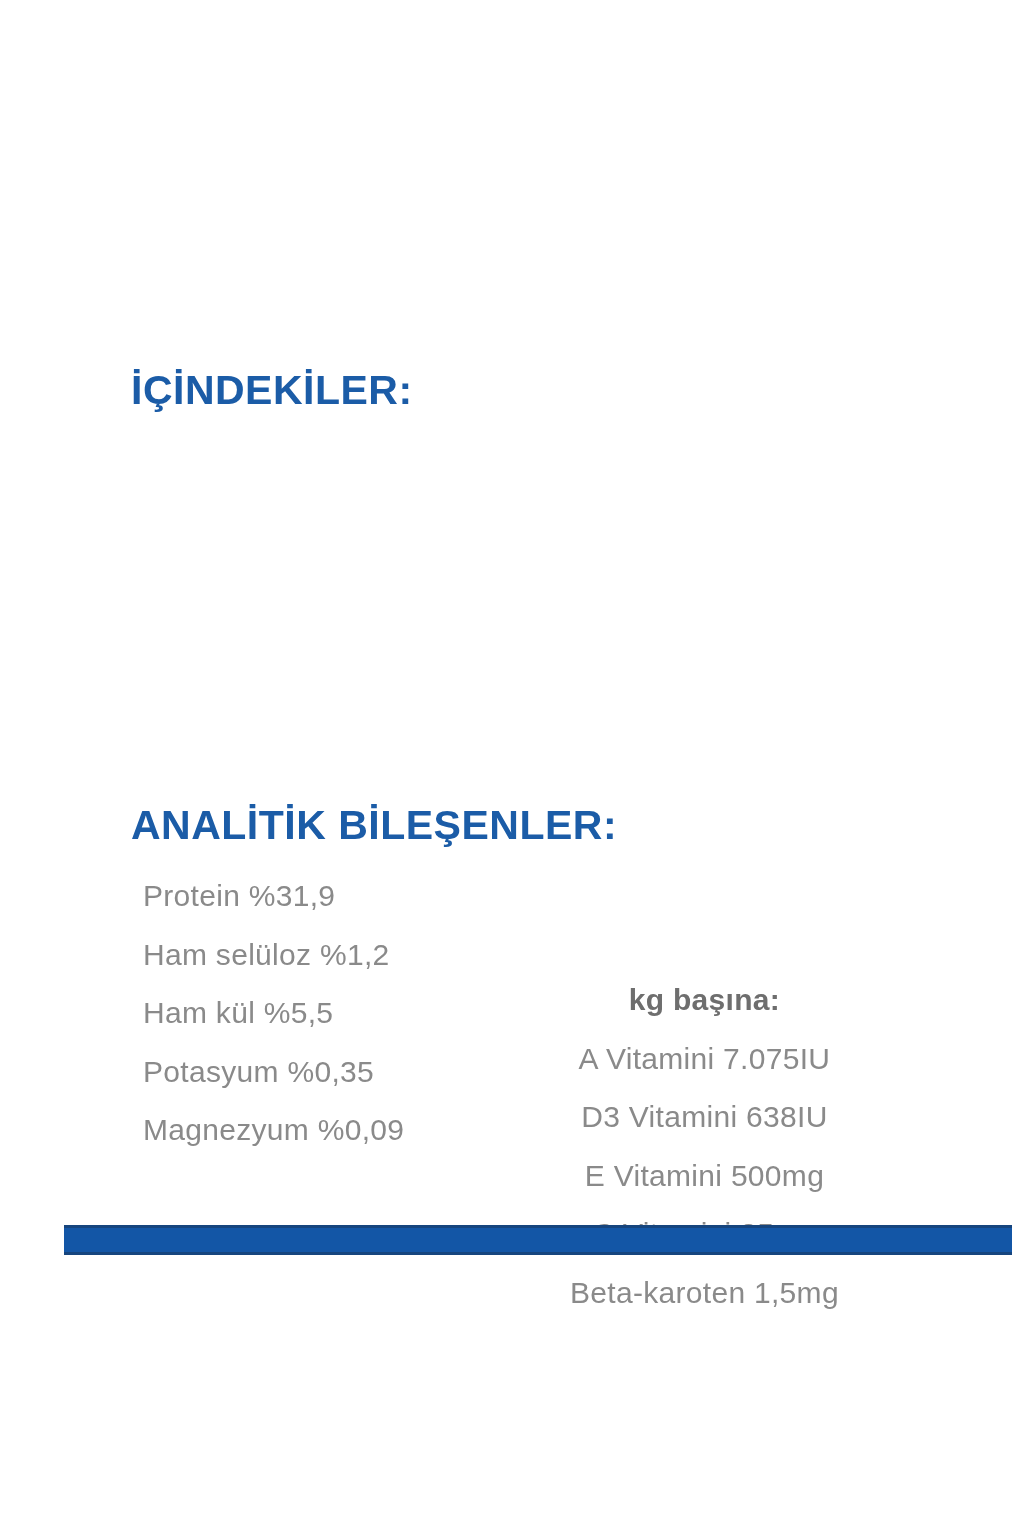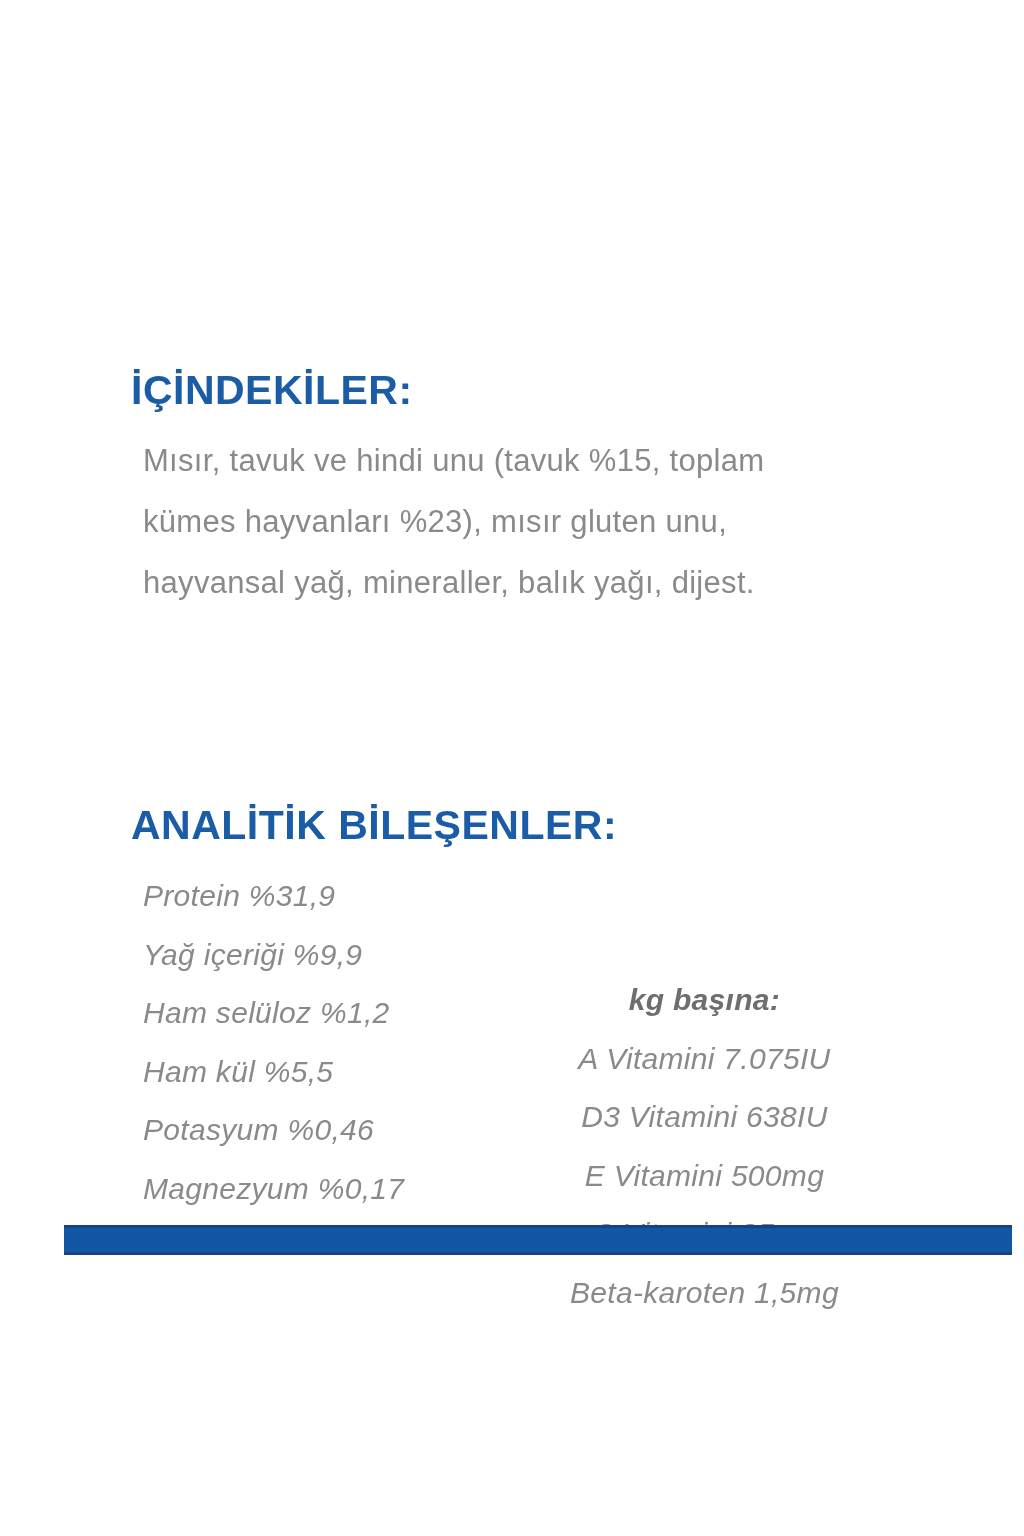--- a/index.html
+++ b/index.html
@@ -32,21 +32,21 @@
     line-height: 37px;
     letter-spacing: 0.3px;
   }
   .list {
     position: absolute;
     list-style: none;
     color: #8a8a8a;
     font-size: 30px;
     letter-spacing: 0.3px;
   }
-  .list li { line-height: 34.6px; font-style: italic; }
+  .list li { line-height: 34.6px; }
   .left-list  { left: 95px;  top: 831px; }
   .right-list { left: 522px; top: 935px; text-align: center; }
   .right-header {
     font-weight: bold;
     color: #6e6e6e;
   }
   .bottom-bar {
     position: absolute;
     left: 40px;
     top: 1201px;
@@ -57,35 +57,29 @@
     border-bottom: 3px solid #16457e;
   }
 </style>
 </head>
 <body>
 
 <div class="page">
 
   <h1 class="section-title title-ingredients">İÇİNDEKİLER:</h1>
 
-  <div class="ingredients-body">
-    <div>Mısır, tavuk ve hindi unu (tavuk %15, toplam</div>
-    <div>kümes hayvanları %23), mısır gluten unu,</div>
-    <div>hayvansal yağ, mineraller, balık yağı, dijest.</div>
-  </div>
 
   <h1 class="section-title title-analytical">ANALİTİK BİLEŞENLER:</h1>
 
   <ul class="list left-list">
     <li>Protein %31,9</li>
-    <li>Yağ içeriği %9,9</li>
     <li>Ham selüloz %1,2</li>
     <li>Ham kül %5,5</li>
-    <li>Potasyum %0,46</li>
-    <li>Magnezyum %0,17</li>
+    <li>Potasyum %0,35</li>
+    <li>Magnezyum %0,09</li>
   </ul>
 
   <ul class="list right-list">
     <li class="right-header">kg başına:</li>
     <li>A Vitamini 7.075IU</li>
     <li>D3 Vitamini 638IU</li>
     <li>E Vitamini 500mg</li>
     <li>C Vitamini 85mg</li>
     <li>Beta-karoten 1,5mg</li>
   </ul>

